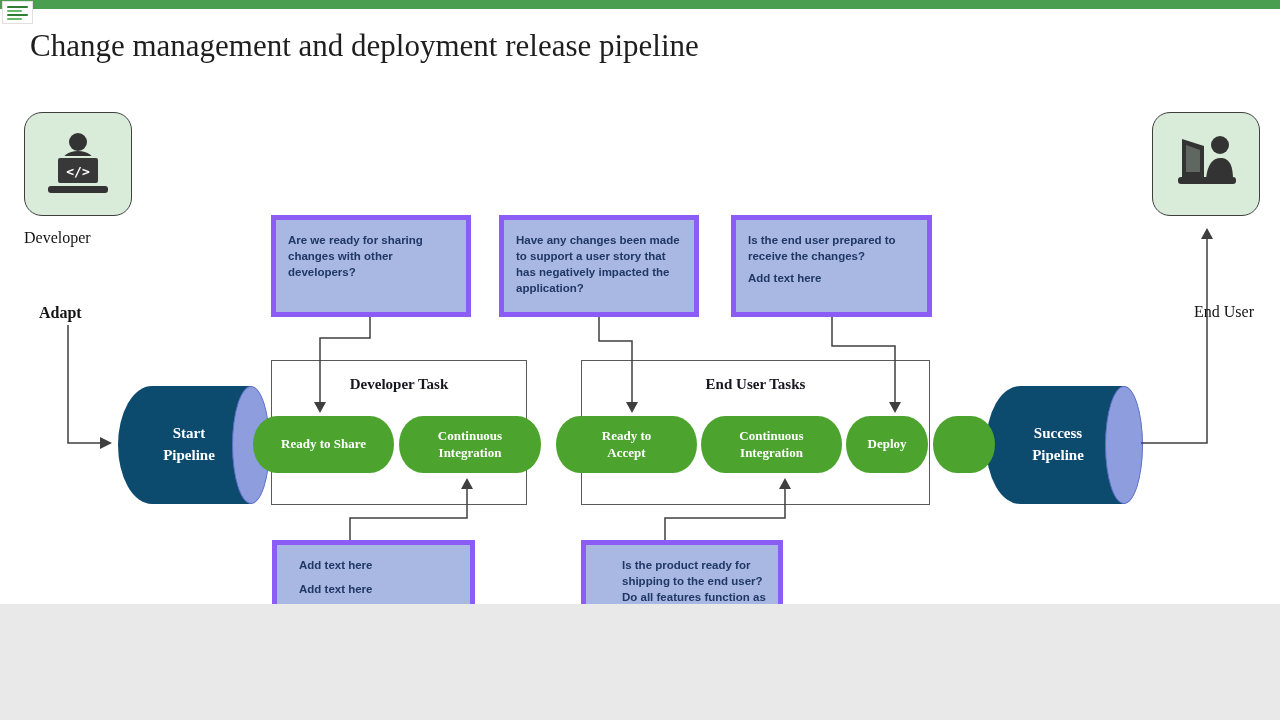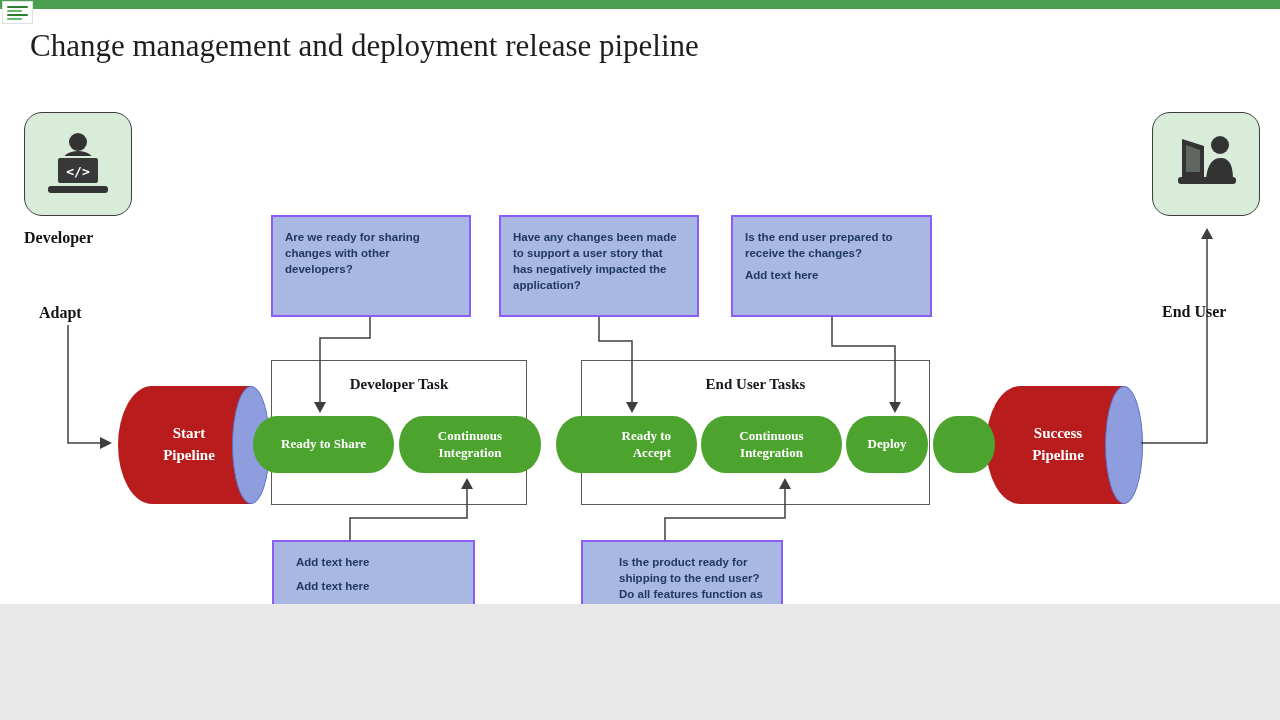--- a/index.html
+++ b/index.html
@@ -21,49 +21,49 @@
     position:absolute; left:30px; top:28px; width:1000px;
     font-family:"Liberation Serif", serif; font-size:31px; font-weight:400; color:#1e1e1e;
   }
   .subtitle { position:absolute; left:30px; top:80px; width:1120px; font-size:10.5px; color:#3c3c3c; }
 
   .actor-box {
     position:absolute; width:108px; height:104px; background:#d9ecd9;
     border:1px solid #3f3f3f; border-radius:18px;
     display:flex; align-items:center; justify-content:center; z-index:5;
   }
-  .actor-label { position:absolute; font-family:"Liberation Serif", serif; font-weight:700; font-size:16px; color:#141414; z-index:6; }
+  .actor-label { position:absolute; font-family:"Liberation Serif", serif; font-weight:400; font-size:16px; color:#141414; z-index:6; }
   .flow-label  { position:absolute; font-family:"Liberation Serif", serif; font-weight:700; font-size:16px; color:#141414; z-index:6; background:#ffffff; padding:1px 3px; }
 
   .group-box { position:absolute; border:1px solid #5a5a5a; background:transparent; z-index:1; }
   .group-title {
     position:absolute; top:15px; left:0; width:100%; text-align:center;
     font-family:"Liberation Serif", serif; font-weight:700; font-size:15px; color:#17171f;
   }
 
   .cyl-body {
-    position:absolute; top:386px; height:118px; background:#b91c1c; z-index:2;
+    position:absolute; top:386px; height:118px; background:#0c4a6e; z-index:2;
     color:#ffffff; display:flex; align-items:center; justify-content:center; text-align:center;
     font-family:"Liberation Serif", serif; font-weight:700; font-size:15px; line-height:1.45;
   }
   .cyl-cap {
     position:absolute; top:386px; width:38px; height:118px; background:#8e9dde;
     border:1px solid #5c6fc4; border-radius:50%; z-index:2;
   }
 
   .stage {
     position:absolute; top:416px; height:57px; background:#4ca42e; border-radius:24px / 50%;
     color:#ffffff; display:flex; align-items:center; justify-content:center; text-align:center;
     font-family:"Liberation Serif", serif; font-weight:700; font-size:13px; line-height:1.3;
     padding:0 26px; z-index:3;
   }
   .stage.connector { padding:0; }
 
   .callout {
-    position:absolute; background:#a9b7e3; border:2px solid #8b5cf6; z-index:5;
+    position:absolute; background:#a9b7e3; border:5px solid #8b5cf6; z-index:5;
     color:#203864; font-size:11.5px; font-weight:700; line-height:1.38; padding:13px 12px;
   }
   .callout .para2 { margin-top:6px; }
   .callout .line  { margin-bottom:8px; }
 
   .arrows { position:absolute; left:0; top:0; width:1280px; height:720px; z-index:4; pointer-events:none; }
   .arrows path { fill:none; stroke:#3f3f3f; stroke-width:1.5px; }
   .arrows polygon { fill:#3f3f3f; }
 
   .footer { position:absolute; left:0; top:695px; width:100%; text-align:center; font-size:10px; color:#9a9a9a; }
@@ -97,42 +97,42 @@
 
   <div class="actor-box" style="left:1152px; top:112px;">
     <svg width="78" height="66" viewBox="0 0 78 66">
       <polygon points="15,8 37,15 37,46 15,46" fill="#333333"></polygon>
       <polygon points="19,14 33,19 33,41 19,41" fill="#d9ecd9" opacity="0.28"></polygon>
       <circle cx="53" cy="14" r="9" fill="#333333"></circle>
       <path d="M39 48 Q41 26 55 27 Q66 28 66 48 Z" fill="#333333"></path>
       <rect x="11" y="46" width="58" height="7" rx="3" fill="#333333"></rect>
     </svg>
   </div>
-  <div class="actor-label" style="left:1162px; top:303px; width:92px; text-align:left;">End User</div>
+  <div class="actor-label" style="left:1162px; top:303px; width:92px; text-align:right;">End User</div>
 
   <div class="group-box" style="left:271px; top:360px; width:256px; height:145px;">
     <div class="group-title">Developer Task</div>
   </div>
   <div class="group-box" style="left:581px; top:360px; width:349px; height:145px;">
     <div class="group-title">End User Tasks</div>
   </div>
 
   <div class="cyl-body" style="left:118px; width:134px; border-radius:34px 0 0 34px / 59px 0 0 59px; padding:0 22px 0 30px;">
     <span>Start Pipeline</span>
   </div>
   <div class="cyl-cap" style="left:232px;"></div>
 
   <div class="cyl-body" style="left:986px; width:138px; border-radius:34px 0 0 34px / 59px 0 0 59px; padding:0 24px 0 30px;">
     <span>Success Pipeline</span>
   </div>
   <div class="cyl-cap" style="left:1105px;"></div>
 
   <div class="stage" style="left:253px; width:141px;">Ready to Share</div>
   <div class="stage" style="left:399px; width:142px;">Continuous Integration</div>
-  <div class="stage" style="left:556px; width:141px;text-align:right;">Ready to Accept</div>
+  <div class="stage" style="left:556px; width:141px;">Ready to Accept</div>
   <div class="stage" style="left:701px; width:141px;">Continuous Integration</div>
   <div class="stage" style="left:846px; width:82px;">Deploy</div>
   <div class="stage connector" style="left:933px; width:62px;"></div>
 
   <svg class="arrows" viewBox="0 0 1280 720">
     <path d="M68 325 L68 443 L101 443"></path>
     <polygon points="112,443 100,437 100,449"></polygon>
 
     <path d="M370 317 L370 338 L320 338 L320 403"></path>
     <polygon points="320,413 314,402 326,402"></polygon>

